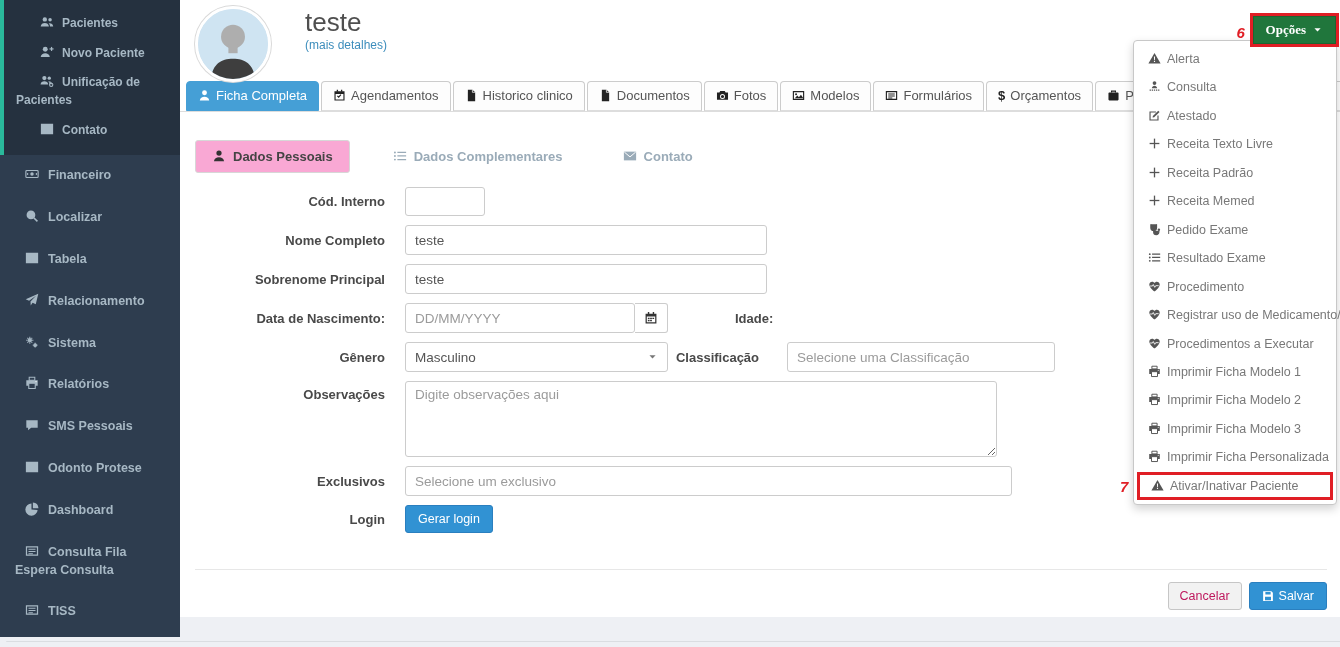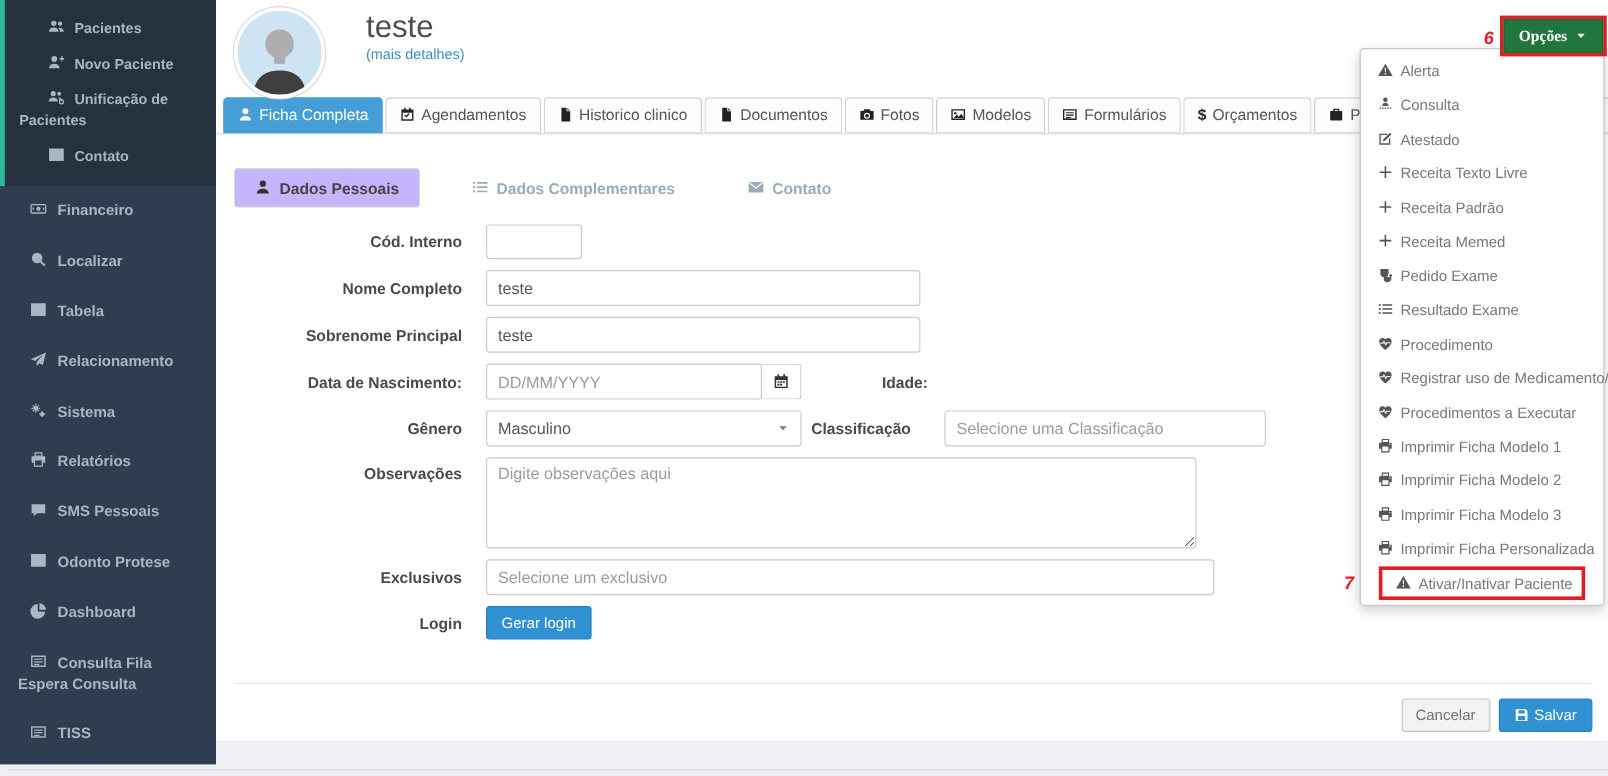--- a/index.html
+++ b/index.html
@@ -47,21 +47,21 @@
   .tab{border:1px solid #ccc;border-bottom:1px solid #ddd;border-radius:4px 4px 0 0;background:#fdfdfd;color:#555;padding:6px 11px 7px 11px;margin-right:2px;font-size:13px;white-space:nowrap;cursor:pointer}
   .tab .icon{color:#222;margin-right:5px;font-size:13px}
   .tab.active{background:var(--tab-blue);border-color:var(--tab-blue);color:#fff}
   .tab.active .icon{color:#fff}
 
   
   .content{position:absolute;left:0;top:116px;width:100%;height:501px;padding:24px 0 0 15px}
   .subtabs{display:flex;align-items:center;margin-bottom:14px}
   .subtab{padding:8px 16px;font-weight:bold;font-size:13px;color:#9aabb8;cursor:pointer;margin-right:26px;border:1px solid transparent;border-radius:3px}
   .subtab .icon{margin-right:7px;color:#9aabb8;font-size:14px}
-  .subtab.active{border-color:#d7d7d7;background:#c4b5fd;color:#444}
+  .subtab.active{border-color:#d7d7d7;background:#f9a8d4;color:#444}
   .subtab.active .icon{color:#333}
 
   
   .frow{display:flex;align-items:center;margin-bottom:9px}
   .frow.top{align-items:flex-start}
   .lbl{flex:0 0 190px;text-align:right;font-weight:bold;color:#494949;font-size:13px}
   .frow.top .lbl{padding-top:6px}
   .ctrl{margin-left:20px}
   input[type=text],textarea{border:1px solid #ccc;border-radius:3px;font-family:inherit;font-size:13.5px;color:#555;padding:5px 9px;outline:none;background:#fff}
   input::placeholder,textarea::placeholder{color:#9b9b9b;opacity:1}
@@ -75,29 +75,29 @@
   .select{width:263px;height:30px;border:1px solid #ccc;border-radius:3px;display:flex;align-items:center;padding:0 9px;color:#555;font-size:13.5px;cursor:pointer;position:relative;background:#fff}
   .select .icon{position:absolute;right:9px;color:#777;font-size:11px}
   .lbl2{flex:0 0 99px;text-align:center;margin-left:0}
   .in-classif{width:268px;height:30px;margin-left:20px}
   .ta-obs{width:592px;height:76px;resize:both}
   .in-excl{width:607px;height:30px}
   .btn-blue{background:var(--primary);border:1px solid #2a7fbf;color:#fff;border-radius:3px;font-size:12.5px;font-family:inherit;padding:6px 12px;cursor:pointer}
 
   .divider{border-top:1px solid #e7e7e7;margin:36px 13px 0 0}
   .actions{display:flex;justify-content:flex-end;gap:7px;padding:12px 13px 0 0}
-  .btn-default{background:#f2f2f2;border:1px solid #c6c6c6;color:#737373;border-radius:3px;font-size:12.5px;font-family:inherit;padding:6px 11px;cursor:pointer}
+  .btn-default{background:#f2f2f2;border:1px solid #c6c6c6;color:#be185d;border-radius:3px;font-size:12.5px;font-family:inherit;padding:6px 11px;cursor:pointer}
   .btn-save{display:flex;align-items:center;gap:5px}
   .btn-save .icon{font-size:12px}
 
   
   .dropdown{position:absolute;top:40px;right:3px;width:204px;background:#fff;border:1px solid #c8c8c8;border-radius:4px;box-shadow:0 4px 10px rgba(0,0,0,.18);padding:4px 0;z-index:60}
   .dd-item{padding:7px 13px;font-size:12.5px;color:#787878;cursor:pointer;white-space:nowrap}
   .dd-item .icon{color:#555;margin-right:5px;font-size:13px;width:15px;text-align:center}
-  .dd-item.highlighted{border:3px solid var(--red);margin:0 15px;padding:4px 10px;position:relative}
+  .dd-item.highlighted{border:3px solid var(--red);margin:0 3px;padding:4px 10px;position:relative}
   .ann-7{left:-14px;bottom:9px}
   .tg{font-weight:bold;font-style:normal}
 </style>
 </head>
 <body>
 
 <div class="page-strip">
     <div class="page-strip-edge"></div>
   </div>
 

